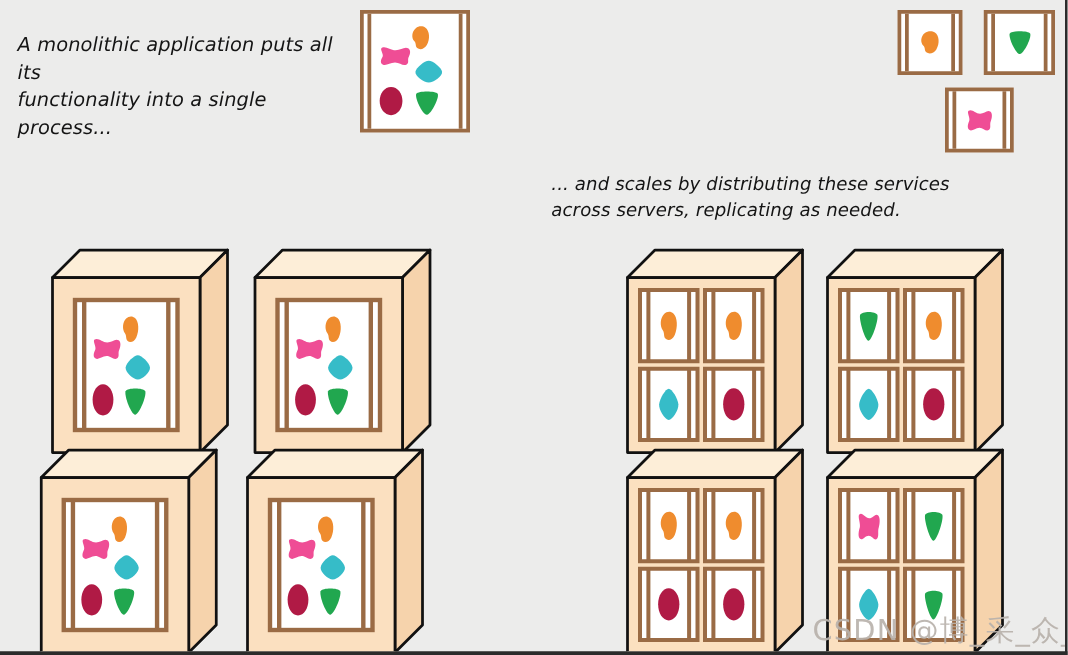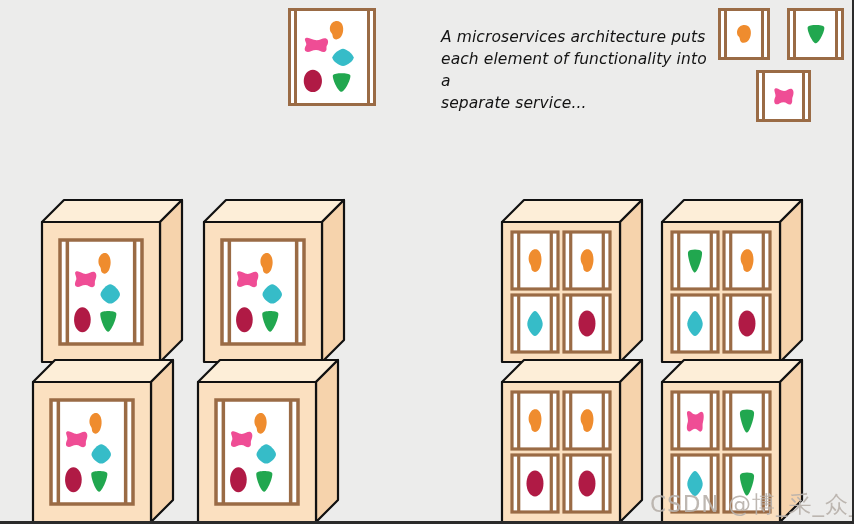--- a/index.html
+++ b/index.html
@@ -55,26 +55,27 @@
     font-family:"DejaVu Sans","Liberation Sans",sans-serif;
     white-space:nowrap;
     opacity:.92;
   }
 </style>
 </head>
 <body>
 
 <div id="stage">
 
-
-  <div class="caption" style="left:441px;top:26px;width:280px;">A microservices architecture puts
-each element of functionality into a
-separate service...</div>
-
-
+  <div class="caption" style="left:14px;top:25px;width:266px;">A monolithic application puts all its
+functionality into a single process...</div>
+
+
+
+  <div class="caption small" style="left:441px;top:138px;width:330px;">... and scales by distributing these services
+across servers, replicating as needed.</div>
 
   <div id="top-illustrations">
       <div class="frame" style="left: 288px; top: 8px; width: 88px; height: 98px;"></div>
       <div class="shape" style="left: 301.9px; top: 33.64px;">
         <svg width="28" height="20.64" viewBox="0 0 96 80" preserveAspectRatio="none">
           <path d="M12 16 C24 10 34 24 50 24 C64 24 74 12 84 18 C92 23 90 36 86 44 C81 53 88 62 80 68 C70 75 62 62 48 62 C33 62 24 74 14 68 C6 63 10 51 14 44 C18 36 5 20 12 16 Z" fill="#ef4d95"></path>
         </svg>
       </div>
       <div class="shape" style="left: 326.4px; top: 18.16px;">
         <svg width="21" height="24.080000000000002" viewBox="0 0 76 80" preserveAspectRatio="none">

